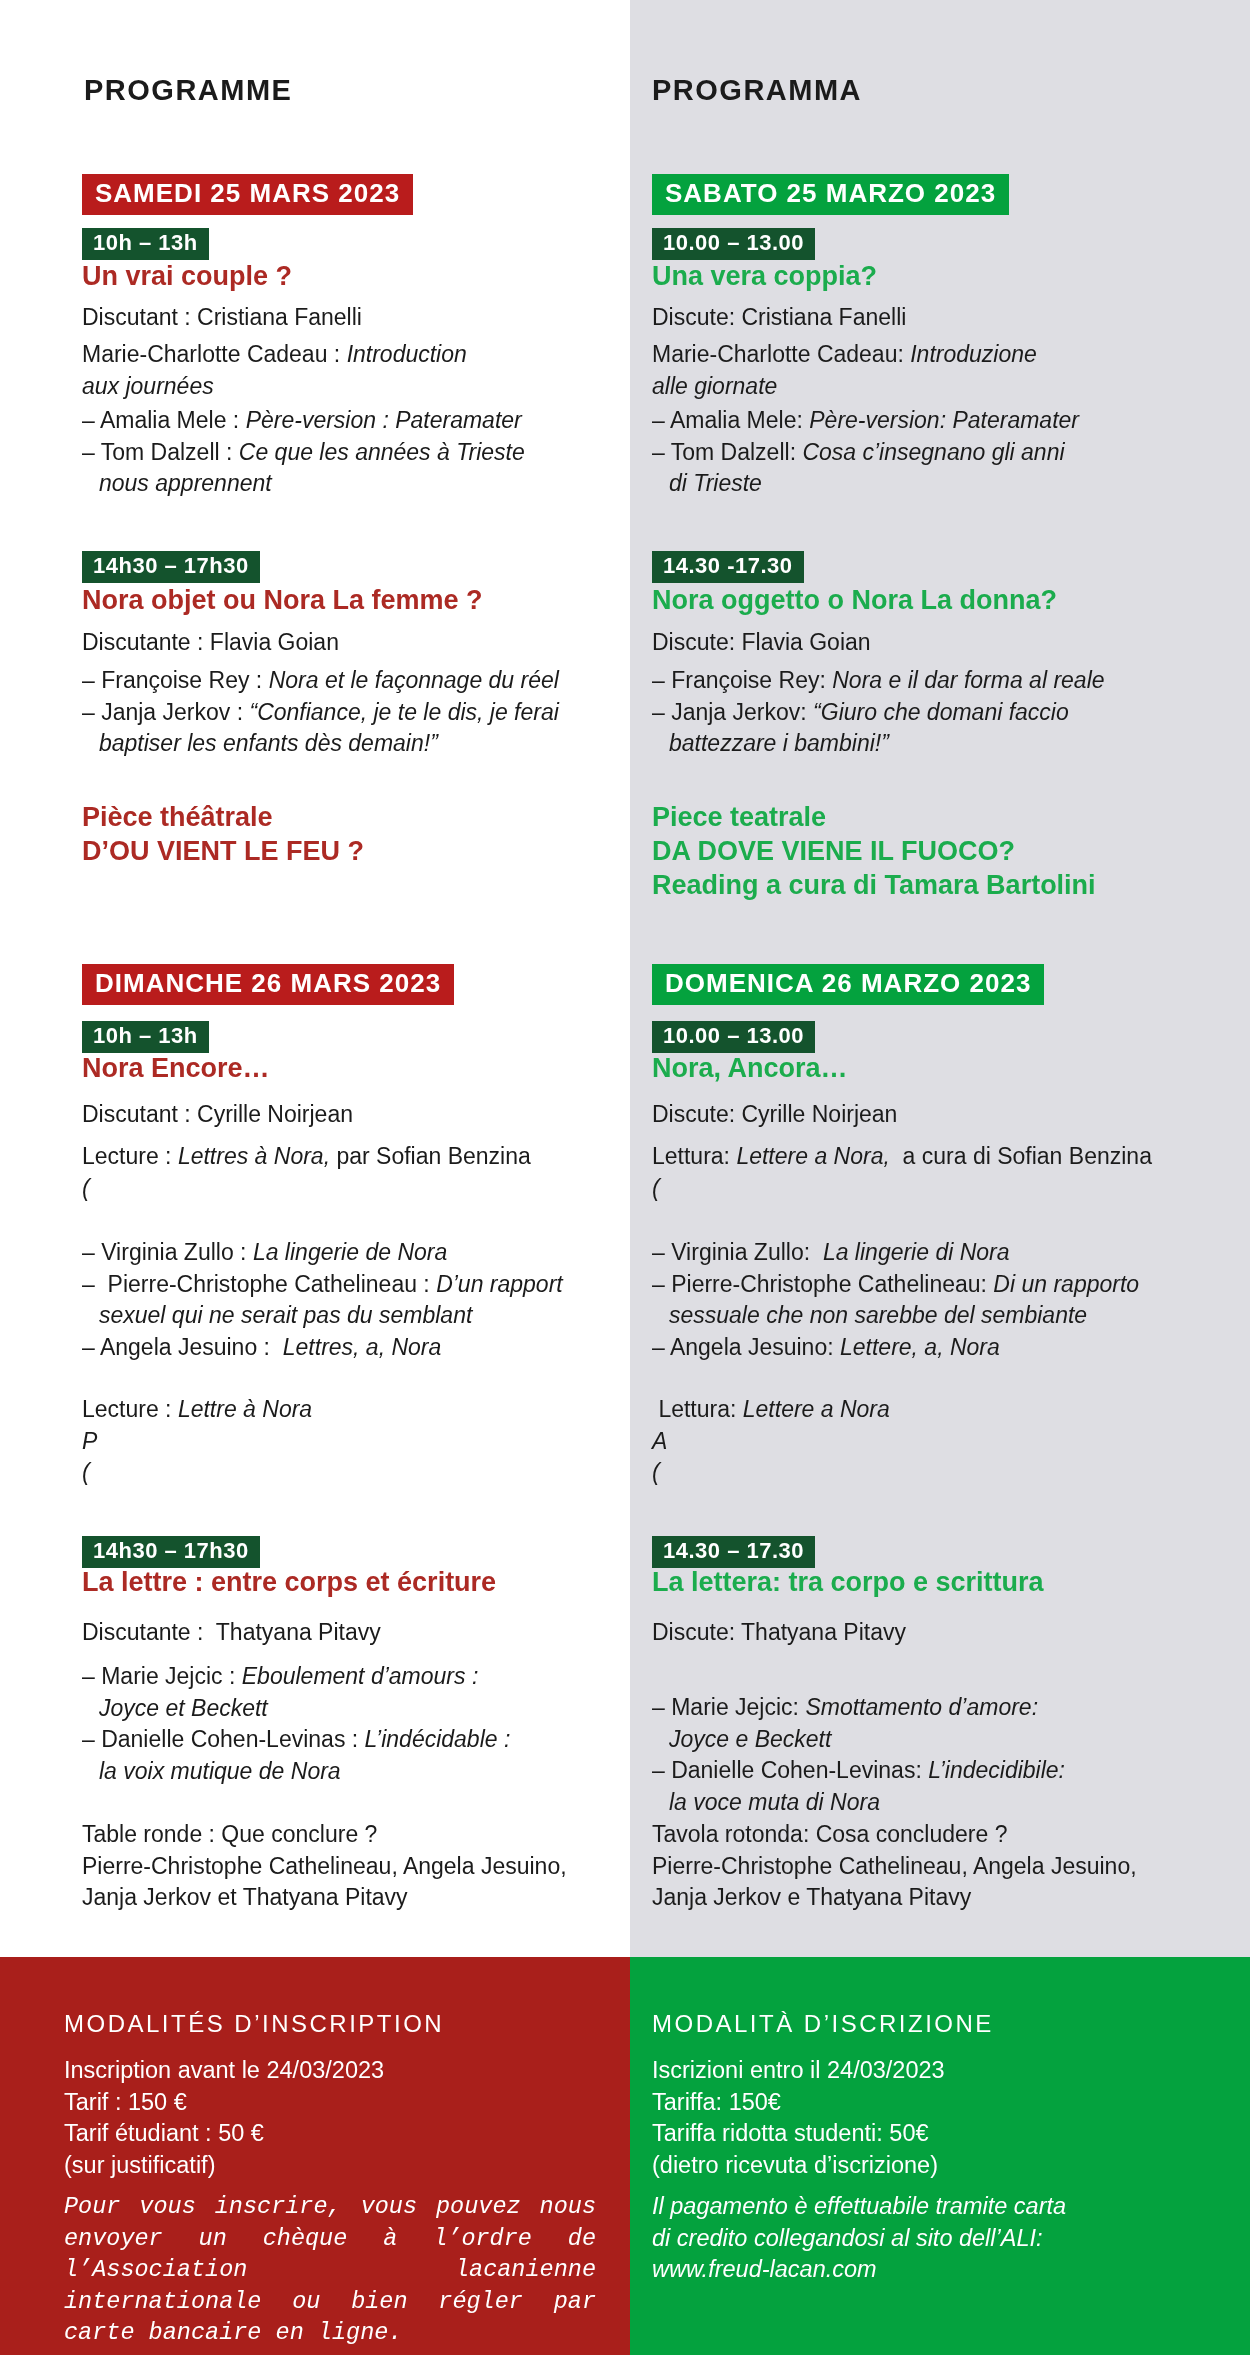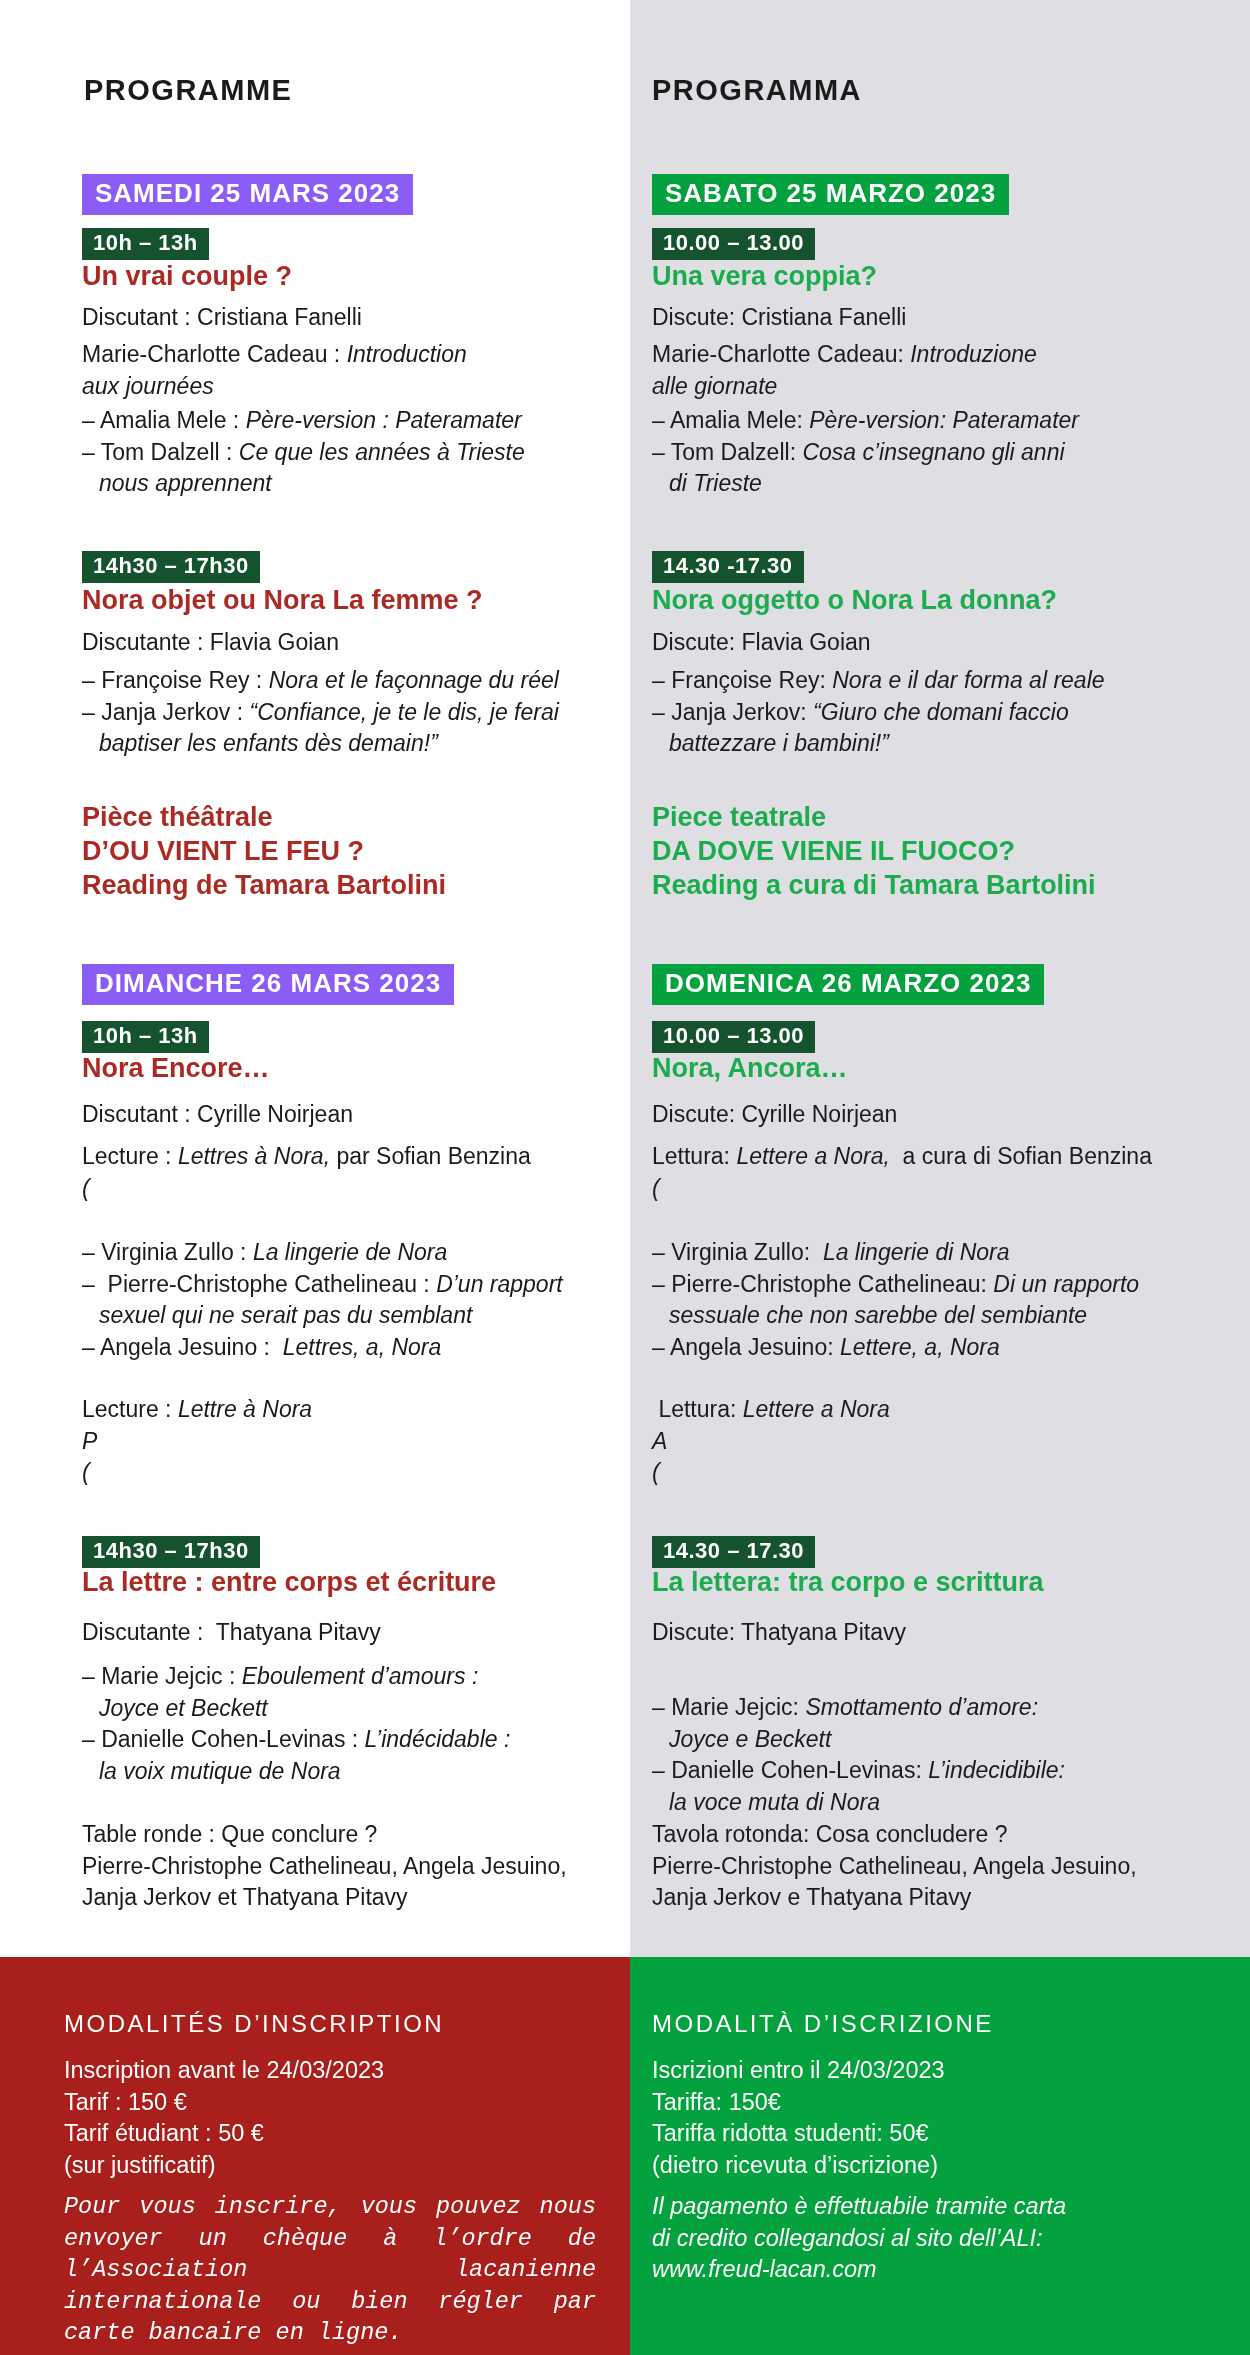--- a/index.html
+++ b/index.html
@@ -12,21 +12,21 @@
   .abs{position:absolute;}
   
   .right-col-bg{left:630px;top:0;width:620px;height:2355px;background:#dedee3;}
   .footer-red{left:0;top:1957px;width:630px;height:398px;background:#a91f1b;}
   .footer-green{left:630px;top:1957px;width:620px;height:398px;background:#04a23e;}
   
   .page-heading{font-size:29px;font-weight:bold;letter-spacing:1.5px;color:#1b1b1b;}
   
   .date-banner{display:inline-block;color:#fff;font-weight:bold;font-size:26px;
     letter-spacing:1px;padding:4px 13px 6px 13px;white-space:pre;}
-  .date-banner.red{background:#8b5cf6;}
+  .date-banner.red{background:#b91c1c;}
   .date-banner.green{background:#04a23e;}
   .time-badge{display:inline-block;background:#14532d;color:#fff;font-weight:bold;
     font-size:22px;letter-spacing:.5px;padding:2px 11px 4px 11px;white-space:pre;}
   .session-title{font-weight:bold;font-size:27px;white-space:pre;}
   .session-title.red{color:#ac2a24;}
   .session-title.green{color:#1bac4d;}
   .piece .line{font-weight:bold;font-size:27px;line-height:34px;}
   .piece.red .line{color:#ac2a24;}
   .piece.green .line{color:#1bac4d;}
   
@@ -73,21 +73,20 @@
   </div>
 <div class="abs para" style="left:82px;top:665px">
     <div class="line"><span>– Françoise Rey : </span><i>Nora et le façonnage du réel</i></div>
     <div class="line"><span>– Janja Jerkov : </span><i>“Confiance, je te le dis, je ferai</i></div>
     <div class="line ind"><i>baptiser les enfants dès demain!”</i></div>
   </div>
 
 <div class="abs piece red" style="left:82px;top:800px">
     <div class="line">Pièce théâtrale</div>
     <div class="line">D’OU VIENT LE FEU ?</div>
-    <div class="line">Reading de Tamara Bartolini</div>
   </div>
 
 <div class="abs" style="left:82px;top:964px"><span class="date-banner red">DIMANCHE 26 MARS 2023</span></div>
 
 <div class="abs" style="left:82px;top:1021px"><span class="time-badge">10h – 13h</span></div>
 <div class="abs session-title red" style="left:82px;top:1053px">Nora Encore…</div>
 <div class="abs para" style="left:82px;top:1099px">
     <div class="line">Discutant : Cyrille Noirjean</div>
   </div>
 <div class="abs para" style="left:82px;top:1141px">

